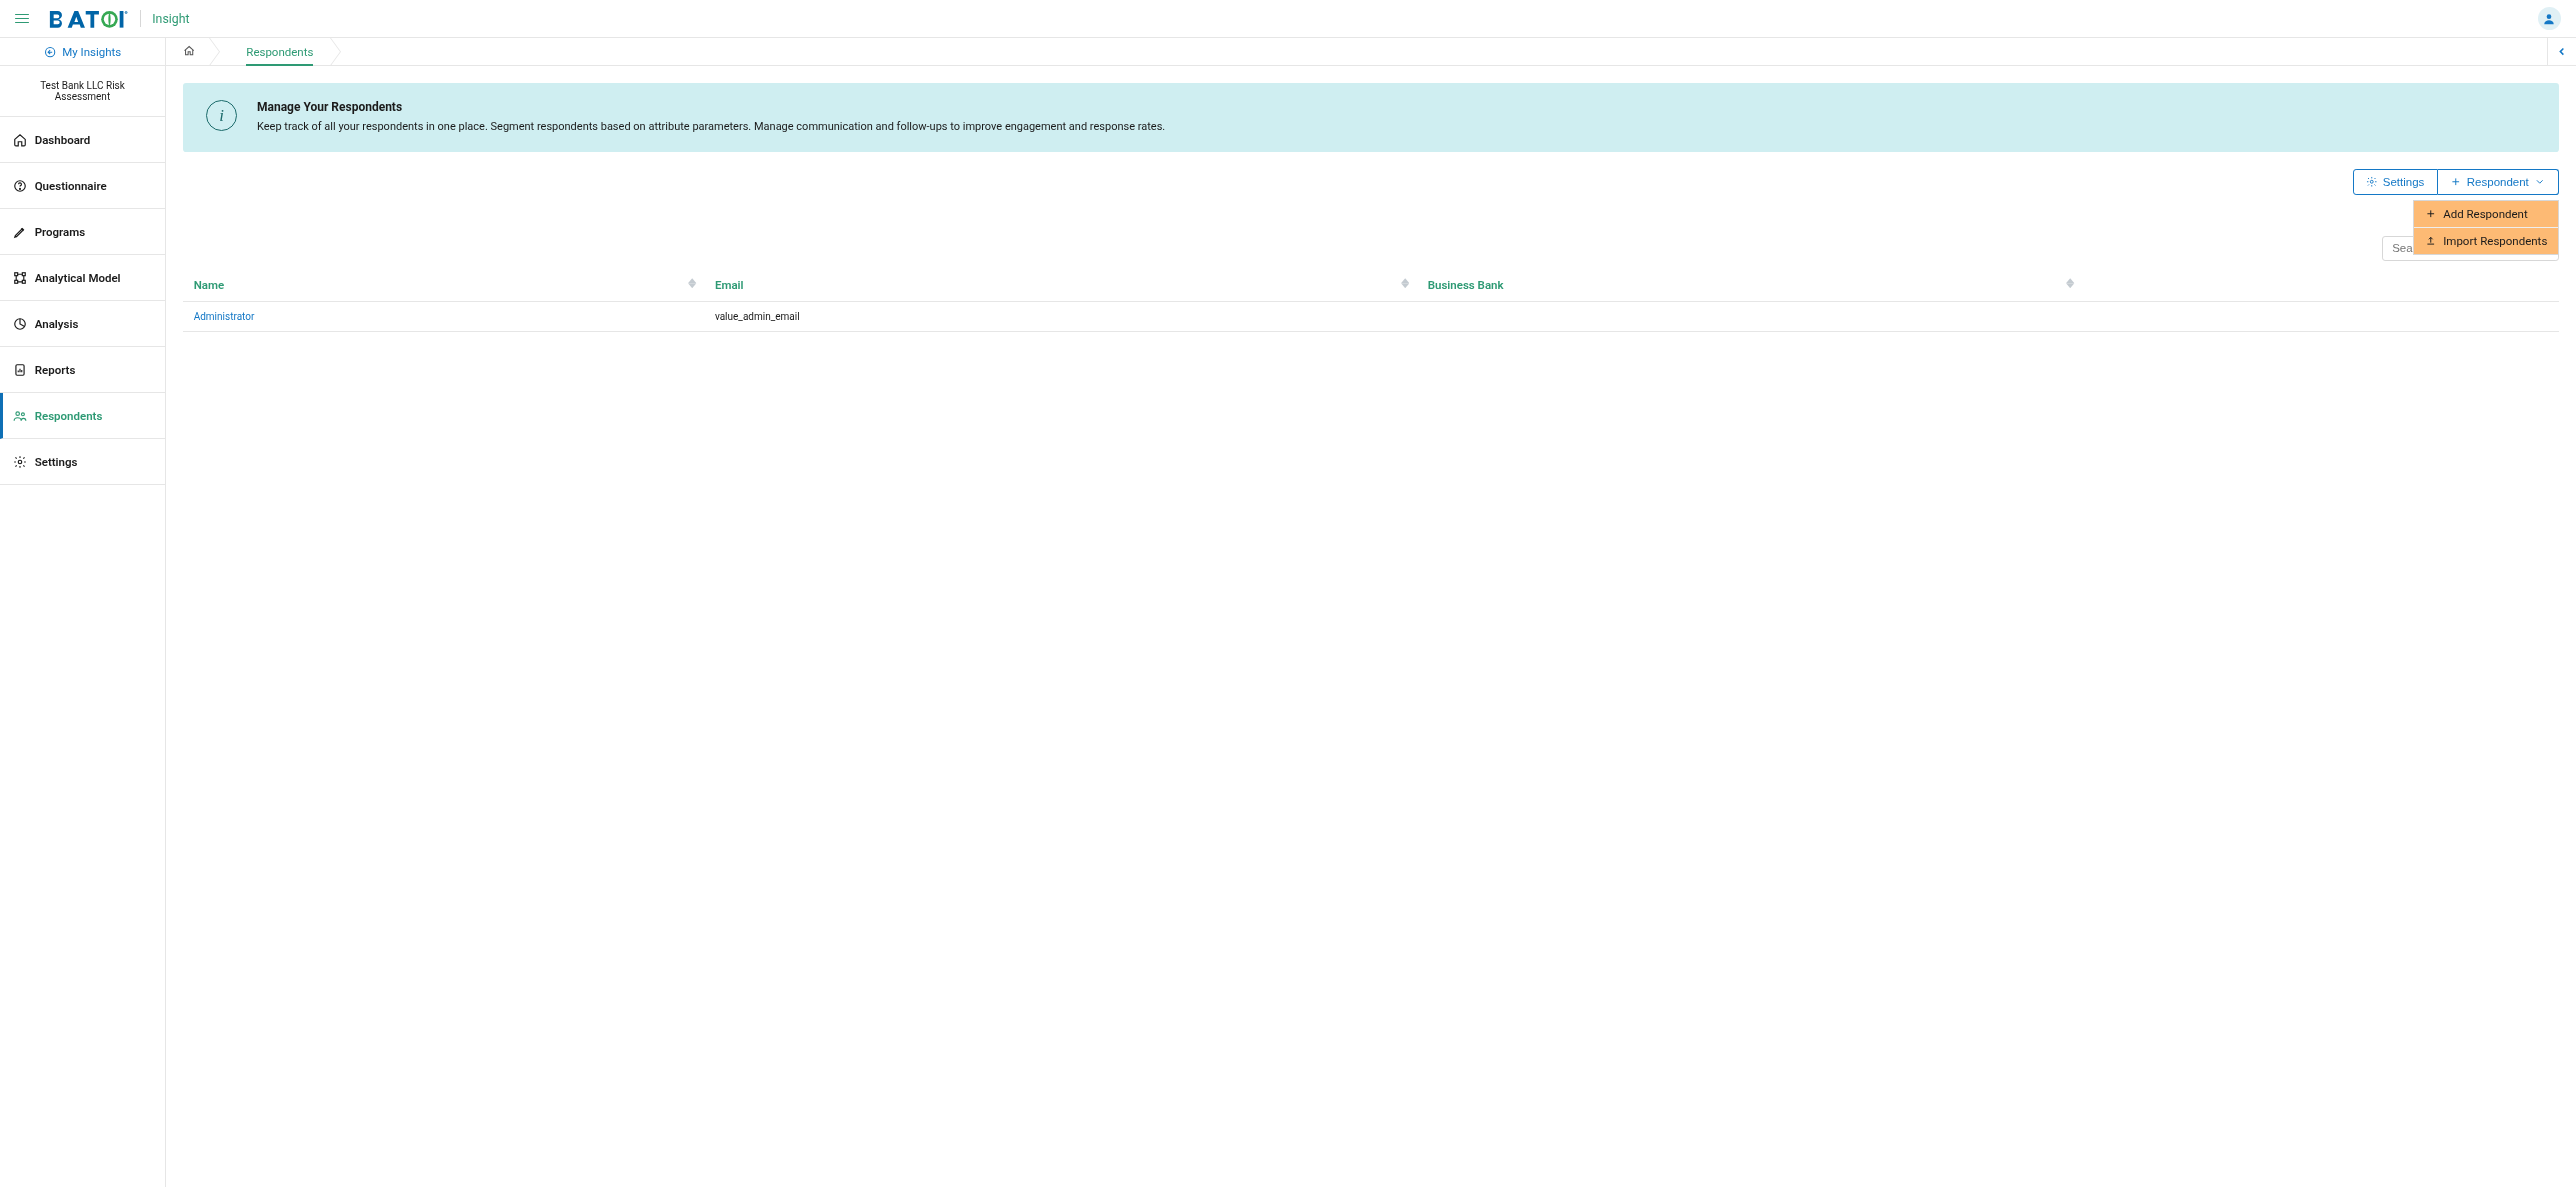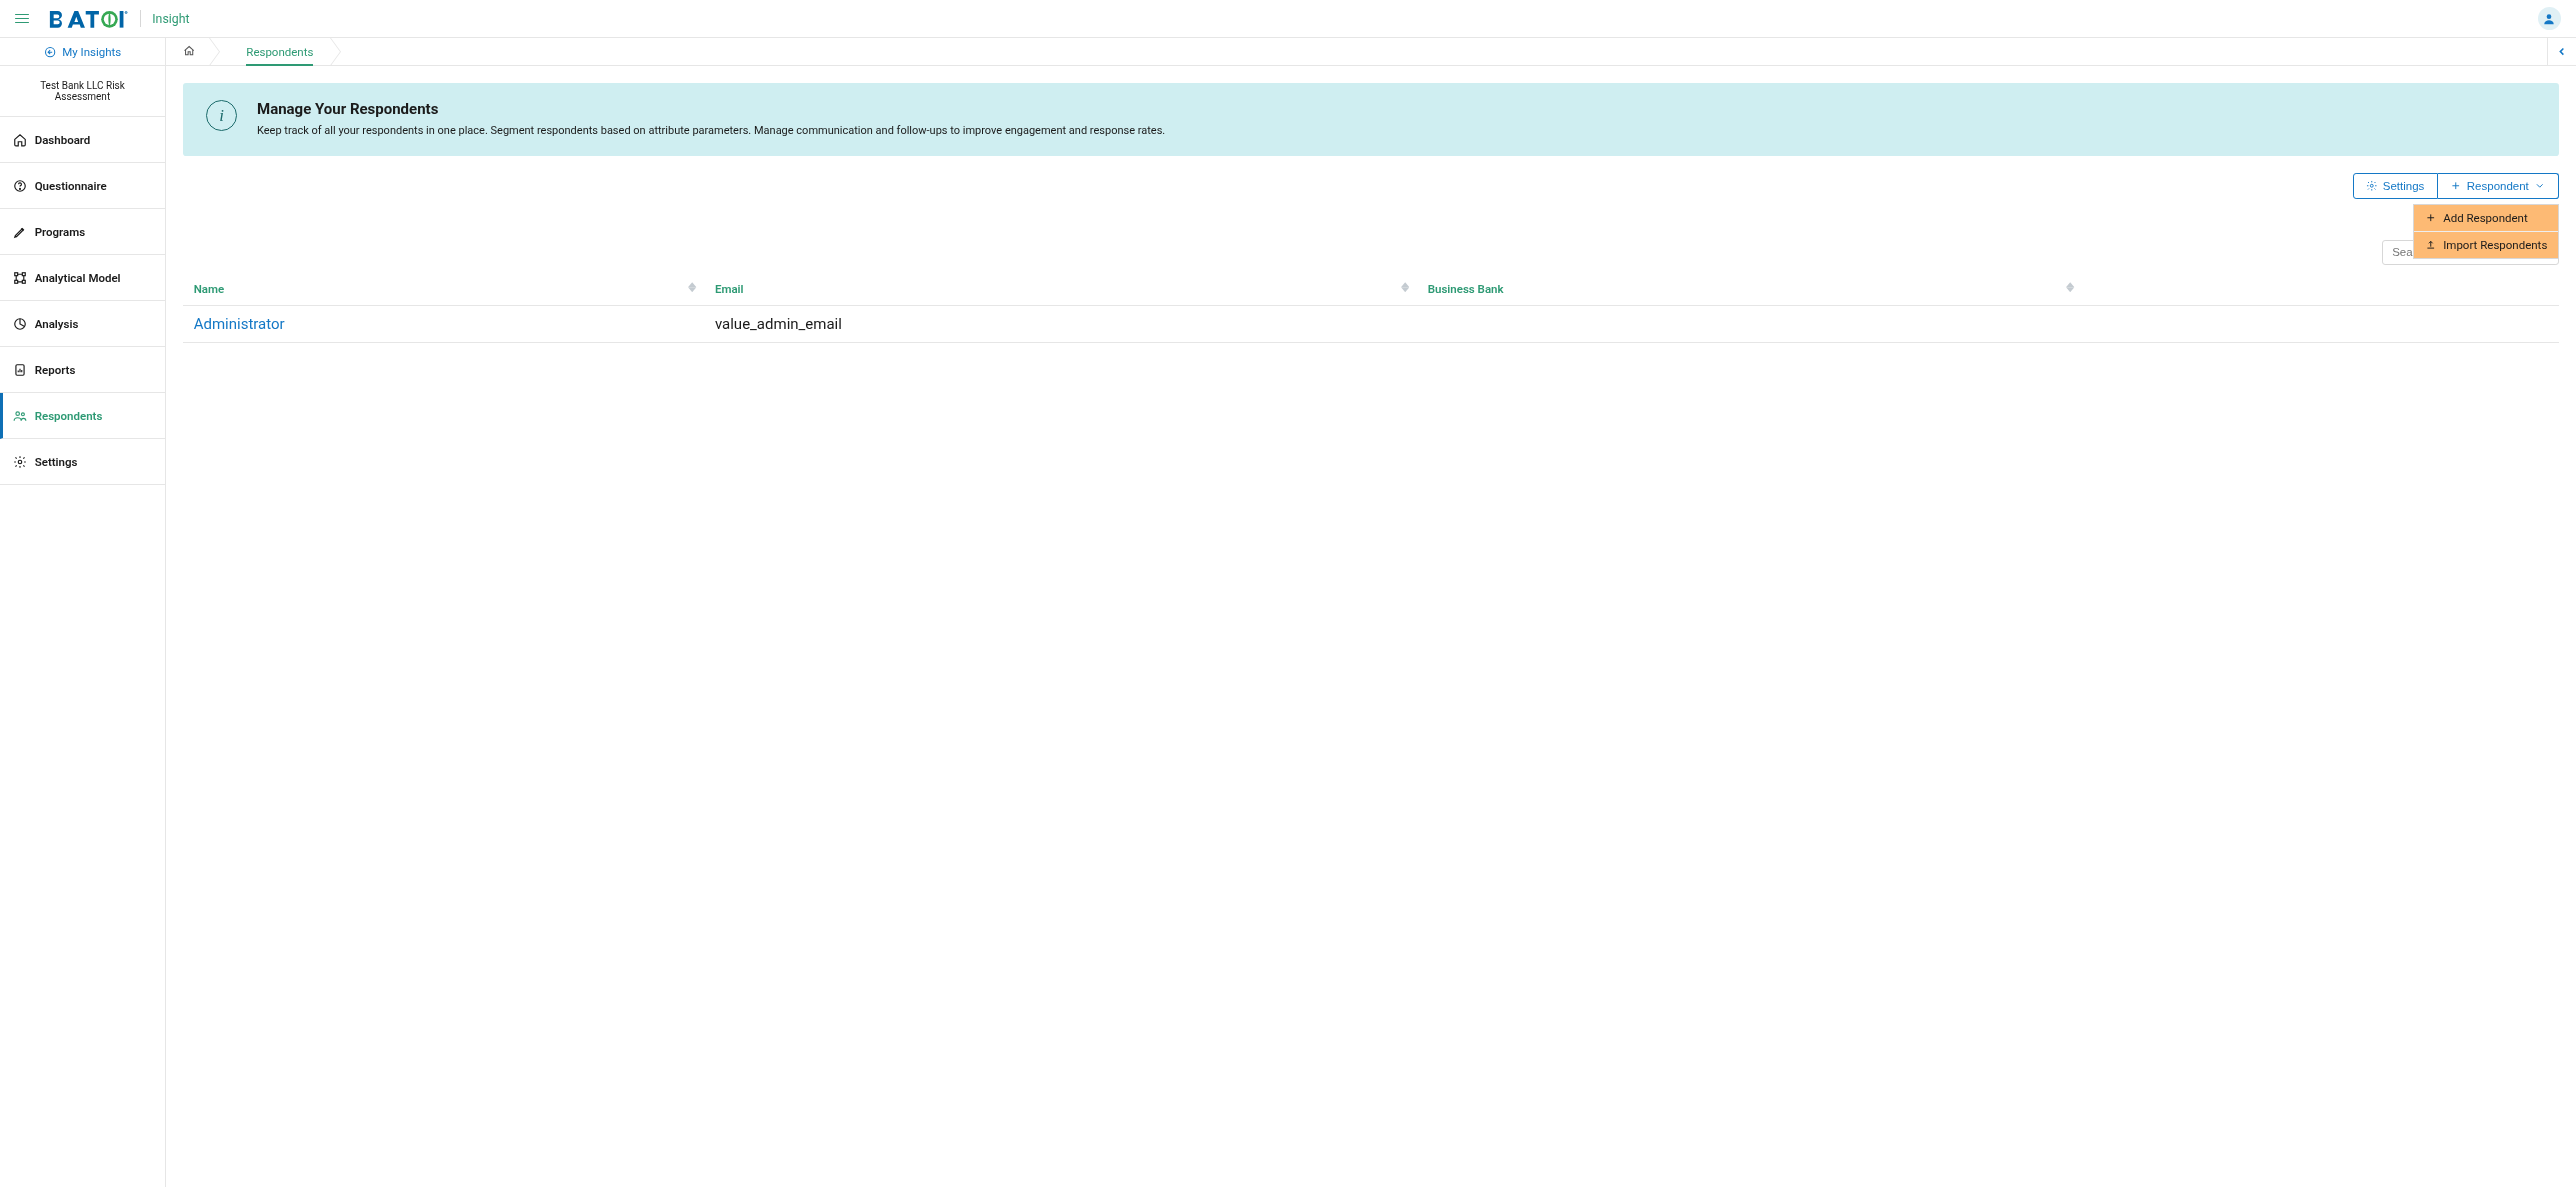--- a/index.html
+++ b/index.html
@@ -60,21 +60,21 @@
   
   .info-banner {
     display: flex; align-items: flex-start; gap: 20px;
     background: #cfeef1; border-radius: 3.1px; padding: 17px 23px;
   }
   .info-banner .info-icon {
     border: 1.5px solid #1b6a6a; border-radius: 50%; width: 31px; height: 31px;
     display: flex; align-items: center; justify-content: center; font-family: Georgia, "Times New Roman", serif; font-style: italic; font-size: 17px; color: #1b6a6a;
     flex-shrink: 0;
   }
-  .info-banner h3 { font-size: 15px; font-weight: 700; margin-bottom: 5.4px; color: #1b1b1b; }
+  .info-banner h3 { font-size: 12px; font-weight: 700; margin-bottom: 5.4px; color: #1b1b1b; }
   .info-banner p { font-size: 11px; color: #1b1b1b; line-height: 1.4; }
 
   
   .toolbar { margin-top: 17px; display: flex; justify-content: flex-end; gap: 0; position: relative; }
   .btn {
     border: 0.8px solid #1478c6; color: #1478c6; background: #fff; padding: 6.1px 12.3px;
     font-size: 11.5px; display: inline-flex; align-items: center; gap: 5.4px; cursor: pointer;
   }
   .btn.first { border-top-left-radius: 3.1px; border-bottom-left-radius: 3.1px; }
   .btn.last  { border-top-right-radius: 3.1px; border-bottom-right-radius: 3.1px; border-left: none; }
@@ -102,21 +102,21 @@
   
   .tbl { width: 100%; margin-top: 7.7px; border-collapse: collapse; }
   .tbl th {
     text-align: left; color: #2e9a74; font-size: 11.5px; font-weight: 600;
     padding: 9.2px 9.2px; border-bottom: 0.8px solid #e6e6e6;
   }
   .tbl th:first-child, .tbl td:first-child { padding-left: 10.7px; }
   .tbl th .sort { float: right; color: #9fa7ae; display: inline-flex; flex-direction: column; line-height: 0; }
   .tbl th .sort svg { width: 8.4px; height: 5.4px; }
   .tbl td {
-    padding: 9.2px 9.2px; border-bottom: 0.8px solid #e6e6e6; font-size: 15px;
+    padding: 9.2px 9.2px; border-bottom: 0.8px solid #e6e6e6; font-size: 10px;
   }
   .tbl td a { color: #1478c6; text-decoration: none; }
   .col-name { width: 22%; }
   .col-email { width: 30%; }
   .col-bu   { width: 28%; }
   .col-actions { width: 20%; }
 </style>
 </head>
 <body>
 

